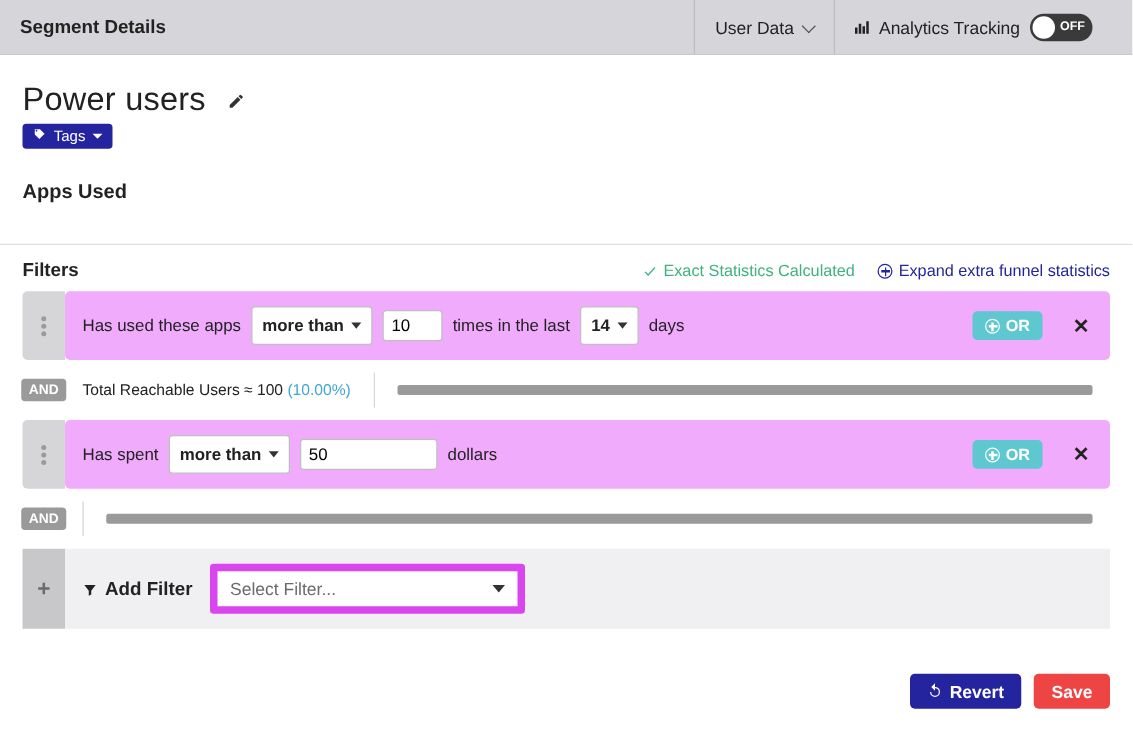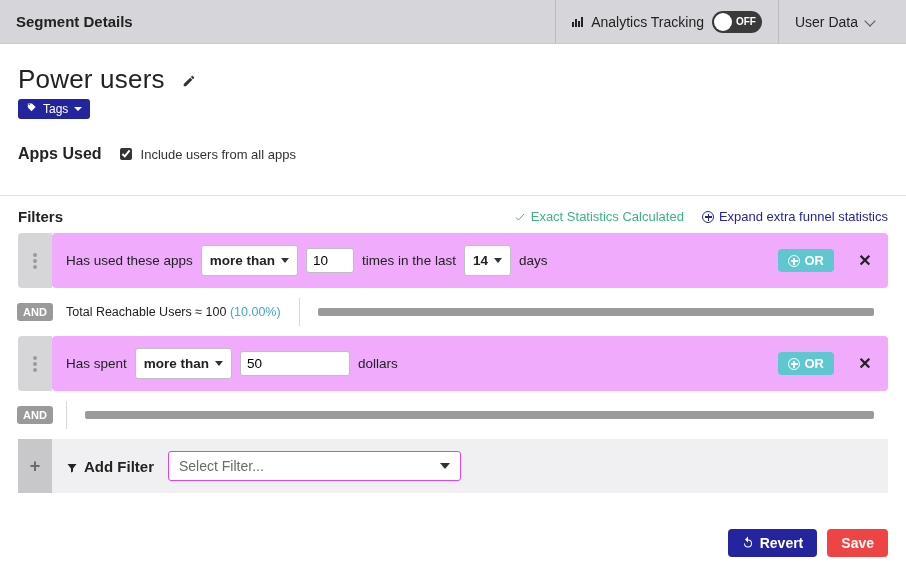--- a/index.html
+++ b/index.html
@@ -136,55 +136,55 @@
     width:34px; min-width:34px; background:#c8c8ca; display:flex; align-items:center; justify-content:center;
     color:#6b6b6d; font-size:18px; font-weight:700; border-radius:0;
   }
   .add-filter-row {
     flex:1; background:#f0f0f2; padding:12px 14px; display:flex; align-items:center; gap:14px;
   }
   .funnel-icon { width:12px;height:12px; }
   .funnel-icon svg { width:12px;height:12px;fill:#222; }
   .add-filter-label { font-weight:700; font-size:15px; display:inline-flex; align-items:center; gap:6px; }
   .select-filter {
-    width:293px; background:#fff; border:1px solid #d946ef; border-radius:3px;
+    width:252px; background:#fff; border:6px solid #d946ef; border-radius:3px;
     padding:6px 10px; display:flex; align-items:center; color:#6b6b6d; font-size:14px;
   }
   .select-filter .caret { margin-left:auto; width:0;height:0;border-left:5px solid transparent;border-right:5px solid transparent;border-top:6px solid #333; }
 
   
   .footer { display:flex; justify-content:flex-end; gap:10px; padding: 18px 18px 12px 18px; }
   .btn { border-radius:4px; font-size:14px; font-weight:600; padding:6px 14px; display:inline-flex; align-items:center; gap:6px; }
   .btn-revert { background:#24259e; color:#fff; }
   .btn-save { background:#ef4444; color:#fff; }
   .revert-icon svg { width:12px;height:12px;fill:#fff; }
 
 </style>
 </head>
 <body>
 
 <div class="topbar">
   <div class="title">Segment Details</div>
   <div class="spacer"></div>
   <div class="section">
+    <span class="userdata-label">User Data</span>
+    <span class="chev-down"></span>
+  </div>
+  <div class="section">
     <span class="icon-bars">
         <span></span>
         <span></span>
         <span></span>
         <span></span>
       </span>
     <span>Analytics Tracking</span>
     <span class="toggle">
       <span class="knob"></span>
       <span class="state">OFF</span>
     </span>
-  </div>
-  <div class="section">
-    <span class="userdata-label">User Data</span>
-    <span class="chev-down"></span>
   </div>
 </div>
 
 <div class="page">
   <div class="heading-row">
     <div>
       <h1 class="segment-name">
         <span>Power users</span>
         <span class="pencil">
           <svg viewBox="0 0 24 24">
@@ -199,24 +199,20 @@
             </svg>
         </span>
         <span>Tags</span>
         <span class="caret-down"></span>
       </span>
     </div>
   </div>
 
   <div class="apps-row">
     <span class="label">Apps Used</span>
-    <label class="sub">
-      <input type="checkbox" class="checkbox" checked="" style="">
-      <span>Include users from all apps</span>
-    </label>
   </div>
 </div>
 
 <hr class="hr">
 
 <div class="filters-wrap">
   <div class="filters-head">
     <span class="ftitle">Filters</span>
     <div class="right">
       <span class="stat-calc">

